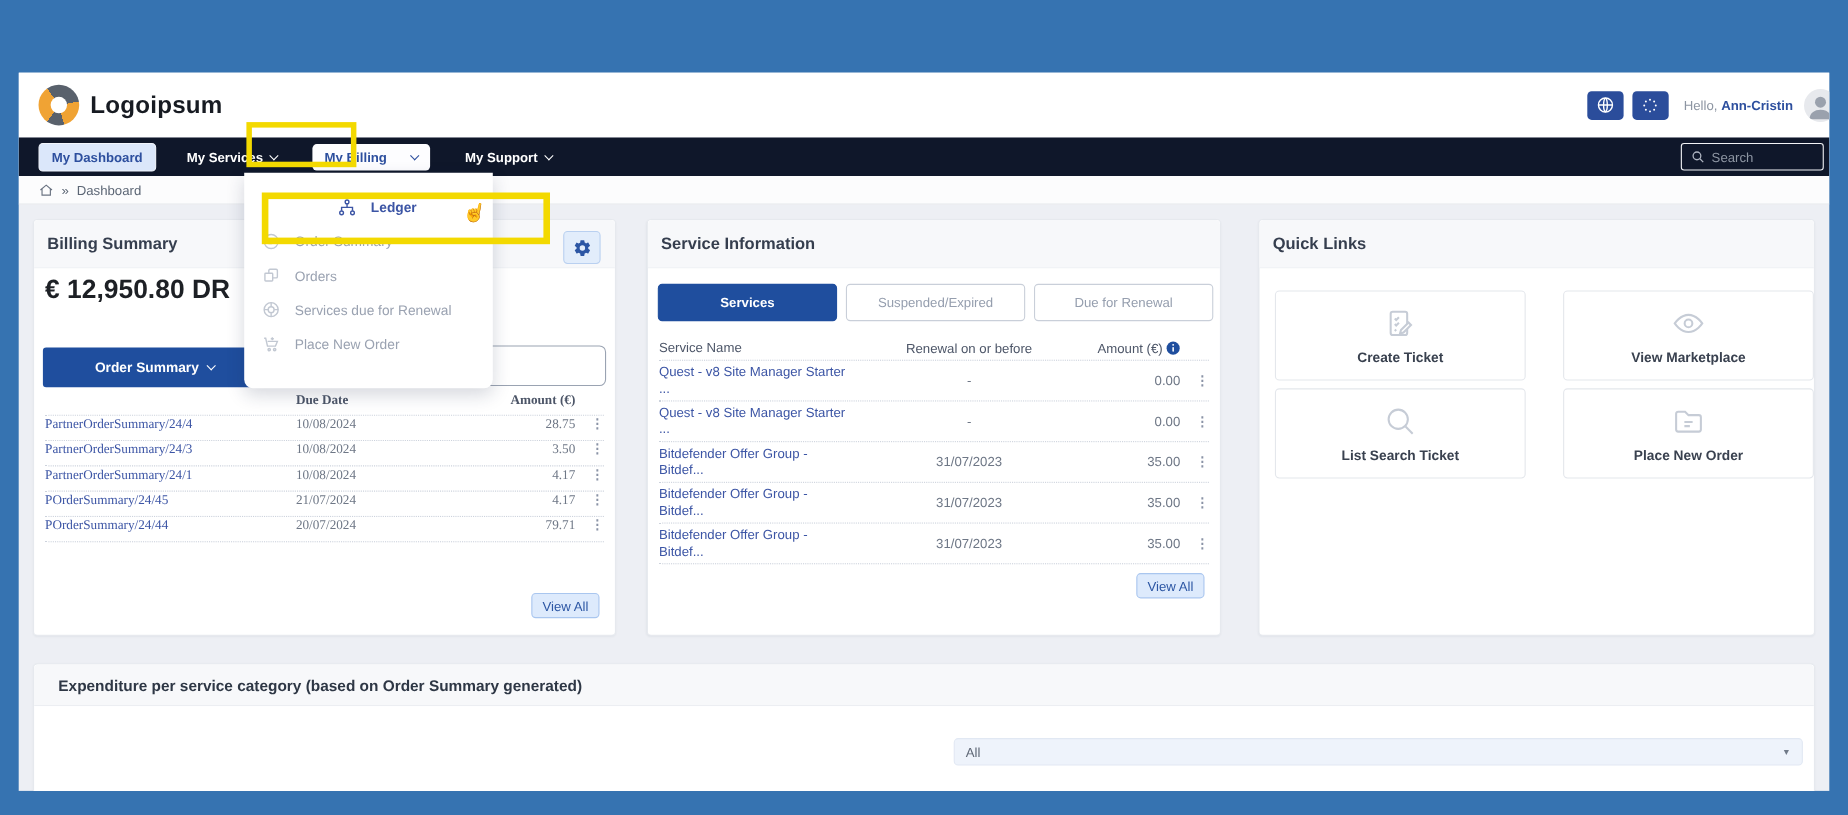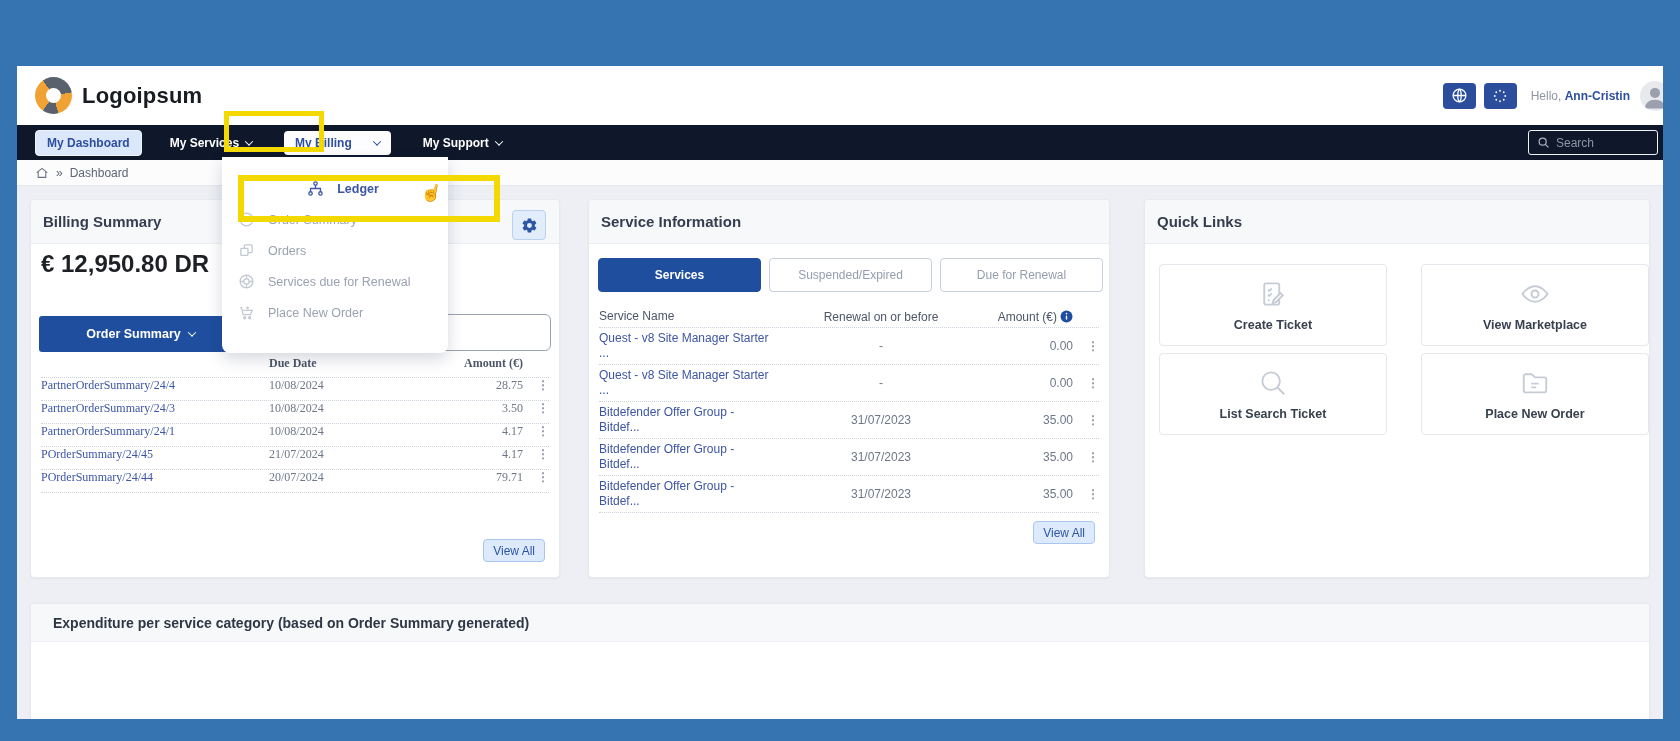--- a/index.html
+++ b/index.html
@@ -345,20 +345,24 @@
         </svg>
       </span>
       <span class="tlabel">Place New Order</span>
     </div>
   </div>
 
   <div class="card spend">
     <div class="card-band">
       <span class="card-title" style="margin-left:10px;">Expenditure per service category (based on Order Summary generated)</span>
     </div>
+    <div class="all-select">
+      <span>All</span>
+      <span class="caret">▼</span>
+    </div>
   </div>
 
   <div class="menu">
     <div class="mi active">
       <span class="micon">
         <svg width="17" height="17" viewBox="0 0 24 24" fill="none" stroke="currentColor" stroke-width="1.8">
           <circle cx="12" cy="5" r="2.4"></circle>
             <circle cx="5" cy="19" r="2.4"></circle>
             <circle cx="19" cy="19" r="2.4"></circle>
           <path d="M12 7.4V12M12 12H5v4.4M12 12h7v4.4"></path>

